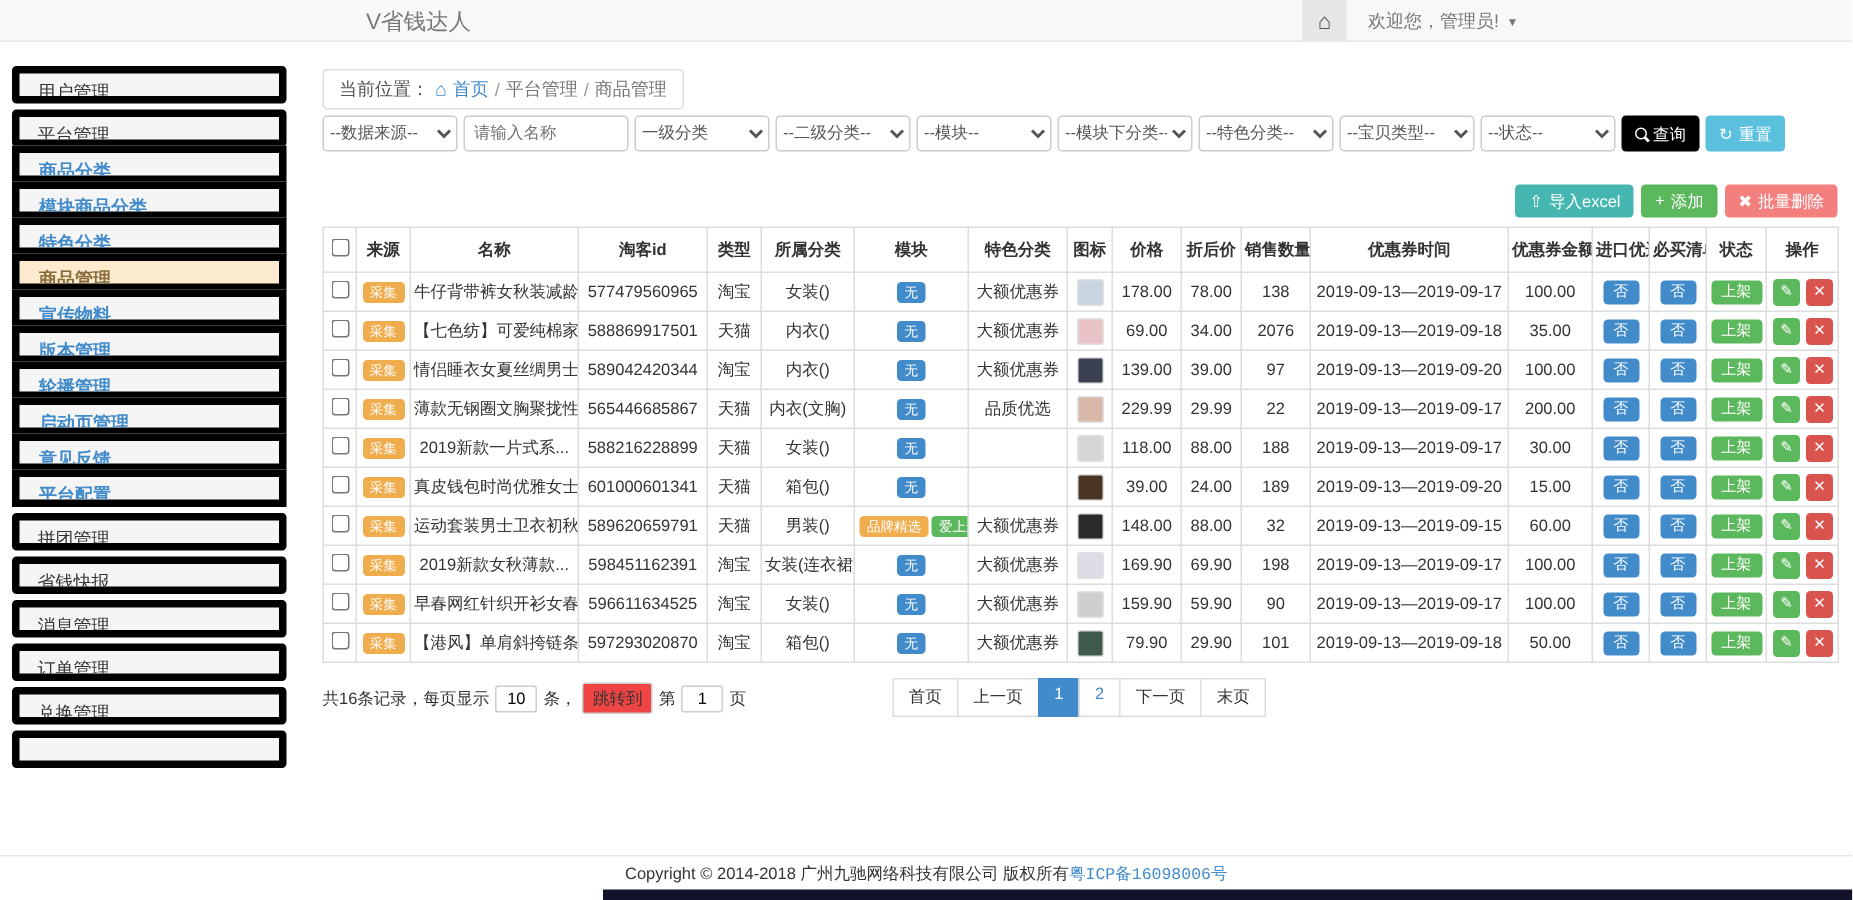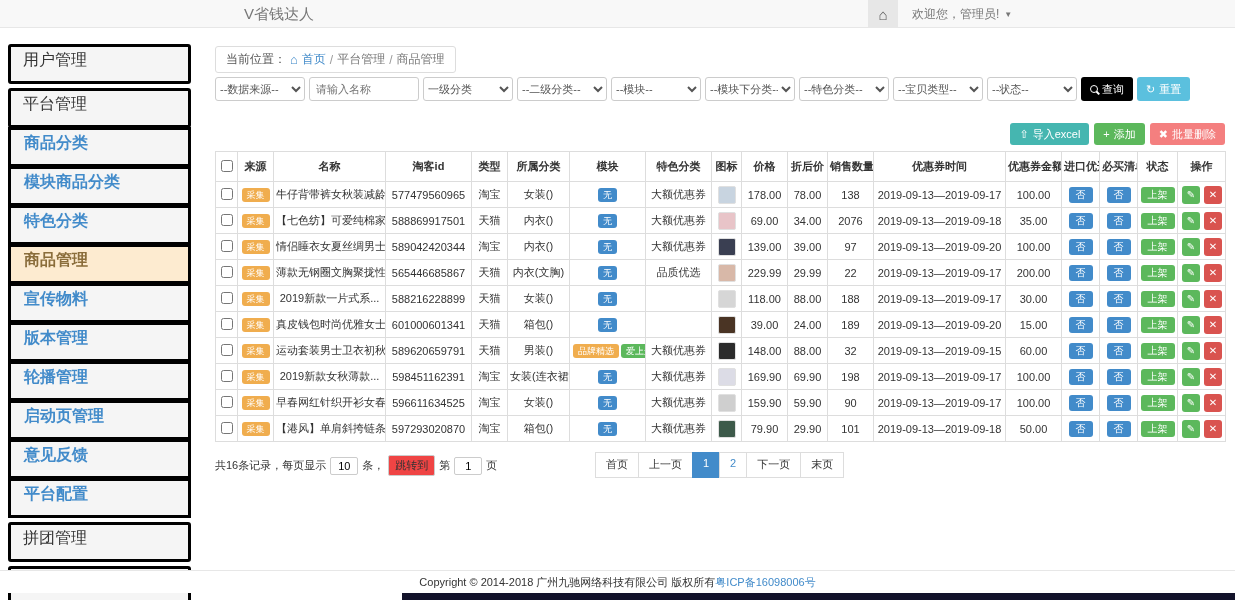--- a/index.html
+++ b/index.html
@@ -11,21 +11,21 @@
   .navbar { position:absolute; top:0; left:0; right:0; height:28px; background:#f8f8f8; border-bottom:1px solid #e7e7e7; }
   .brand { position:absolute; left:244px; top:5px; font-size:15px; color:#777; }
   .nav-right { position:absolute; left:868px; top:0; height:28px; display:flex; align-items:center; }
   .nav-home { width:30px; height:28px; background:#e7e7e7; display:flex; align-items:center; justify-content:center; color:#555; font-size:15px; cursor:pointer; }
   .nav-user { display:flex; align-items:center; margin-left:14px; color:#777; font-size:12px; cursor:pointer; }
   .caret { font-size:8px; margin-left:5px; color:#777; }
 
   
   .sidebar { position:absolute; left:8px; top:40px; width:183px; }
   .sidebar-title { color:#428bca; font-size:15px; padding:12px 6px 10px 4px; }
-  .side-item { height:40px; line-height:25px; padding-left:12px; font-size:16px; border:3px solid #000000; background:#f5f5f5; color:#333; cursor:pointer; overflow:hidden; white-space:nowrap; }
+  .side-item { height:25px; line-height:25px; padding-left:12px; font-size:12px; border:5px solid #000000; background:#f5f5f5; color:#333; cursor:pointer; overflow:hidden; white-space:nowrap; }
   .side-item.top { margin-top:4px; border-radius:3px; }
   .side-item.sub { margin-top:-1px; color:#428bca; padding-left:13px;font-weight:bold; }
   .side-item.active { background:#fdebd0; color:#8a6d3b; }
 
   
   .main { position:absolute; left:215px; top:46px; width:1010px; }
   .breadcrumb { display:inline-flex; align-items:center; gap:4px; border:1px solid #ddd; border-radius:3px; background:#fff; padding:4px 10px; font-size:12px; color:#555; }
   .crumb-home-icon { color:#428bca; font-size:13px; }
   .crumb-home { color:#428bca; cursor:pointer; text-decoration:none; }
   .crumb-sep { color:#999; }
@@ -63,21 +63,21 @@
   .pagerow { position:relative; margin-top:10px; display:flex; justify-content:center; font-size:11px; color:#333; height:26px; }
   .page-summary { position:absolute; left:0; top:3px; display:flex; align-items:center; gap:4px; }
   .mini-input { width:28px; height:18px; border:1px solid #ccc; text-align:center; font-size:11px; border-radius:2px; }
   .jump-btn { border:1px solid #ccc; background:#ef4444; font-size:11px; padding:2px 6px; border-radius:2px; cursor:pointer; color:#333; }
   .pager { display:flex; }
   .pager .pg { border:1px solid #ddd; background:#fff; padding:4px 10px; margin-left:-1px; color:#333; cursor:pointer; font-size:11px; }
   .pg.num { color:#428bca; }
   .pg.active { background:#428bca; color:#fff; border-color:#428bca; }
 
   .footer { position:absolute; left:0; right:0; bottom:7px; height:23px; border-top:1px solid #e7e7e7; background:#fff; display:flex; align-items:center; justify-content:center; font-size:11px; color:#333; z-index:5; }
-  .footer .icp-link { color:#428bca; cursor:pointer; }
+  .footer .icp-link { color:#428bca; cursor:pointer;font-family:Liberation Mono, monospace; }
   .bottom-strip { position:absolute; left:402px; right:0; bottom:0; height:7px; background:#13132b; z-index:6; }
 </style>
 </head>
 <body>
 
 <div id="app">
 
   <div class="navbar">
     <span class="brand">V省钱达人</span>
     <div class="nav-right">

